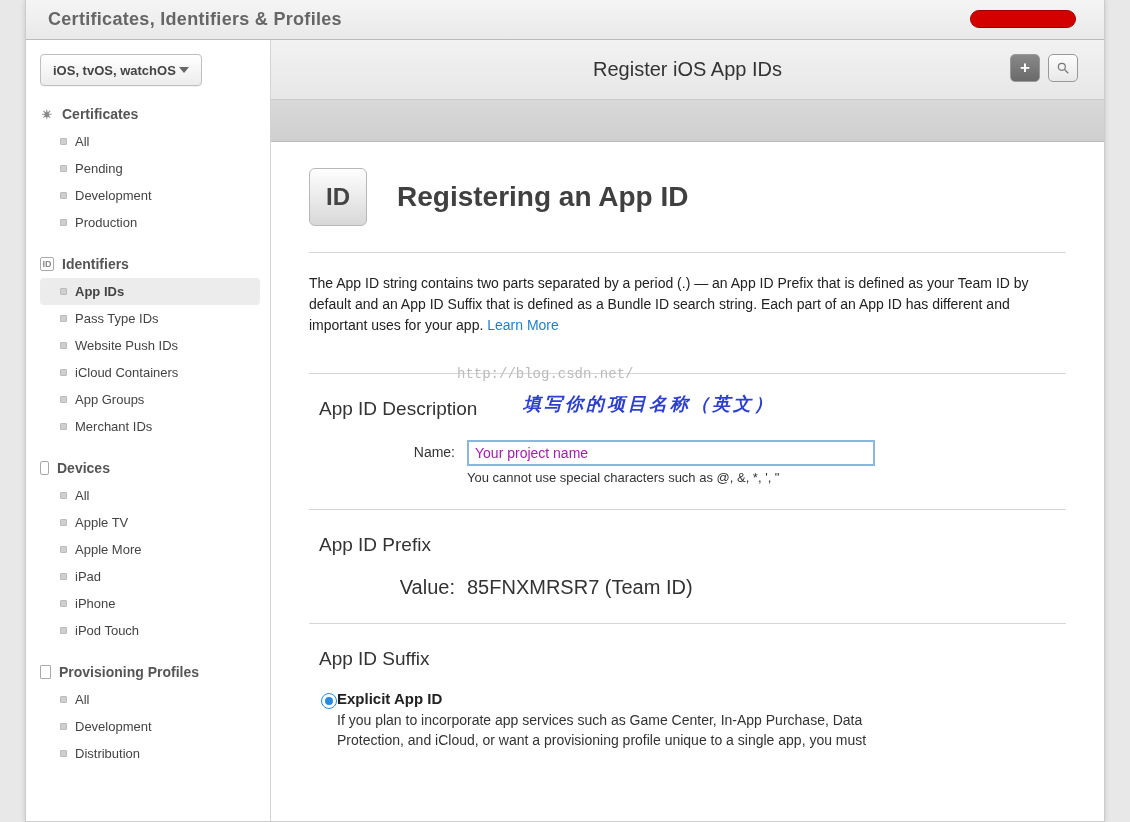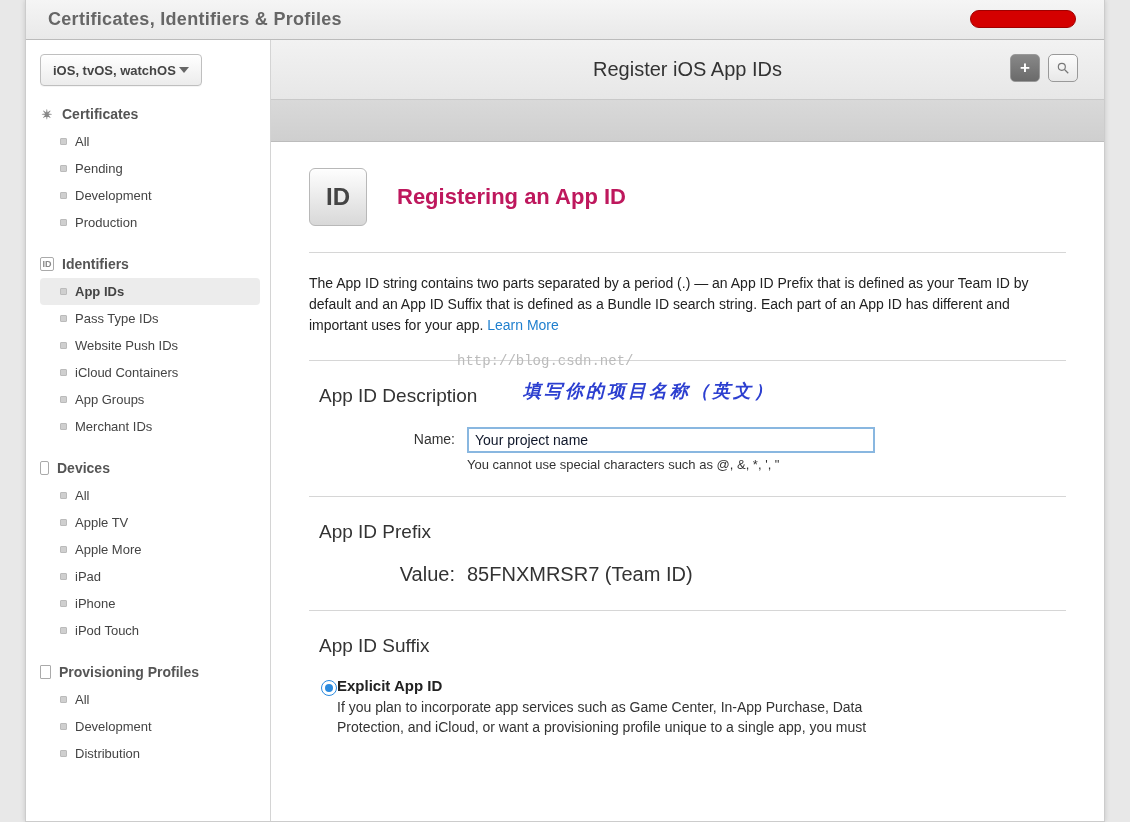--- a/index.html
+++ b/index.html
@@ -175,27 +175,27 @@
       border:1px solid #b8b8b8;
       border-radius:6px;
       background: linear-gradient(#fefefe,#d8d8d8);
       display:flex; align-items:center; justify-content:center;
       font-size: 24px;
       font-weight: 800;
       color: #444;
       box-shadow: inset 0 1px 0 #fff;
     }
     .reg-head h1 {
-      font-size: 22px;
+      font-size: 28px;
       font-weight: 600;
-      color:#be185d;
+      color:#404040;
     }
 
     .intro {
-      padding: 20px 0 24px 0;
+      padding: 20px 0 37px 0;
       font-size: 14px;
       line-height: 1.5;
       color:#222;
       border-bottom: 1px solid #d6d6d6;
     }
     .intro a { color:#1f7fce; text-decoration:none; }
 
     .form-section {
       padding: 24px 0 24px 10px;
       border-bottom: 1px solid #d6d6d6;
@@ -218,21 +218,21 @@
       color:#333;
       padding-top:4px;
     }
     .form-row .inputs { flex:1; }
     .text-input {
       width: 408px;
       height: 26px;
       border: 2px solid #89b7e0;
       padding: 3px 6px;
       font-size: 14px;
-      color:#0f172a;
+      color:#a21caf;
       outline:none;
       font-family:inherit;
     }
     .hint {
       font-size: 13px;
       color:#333;
       margin-top: 4px;
     }
 
     .value-row {

